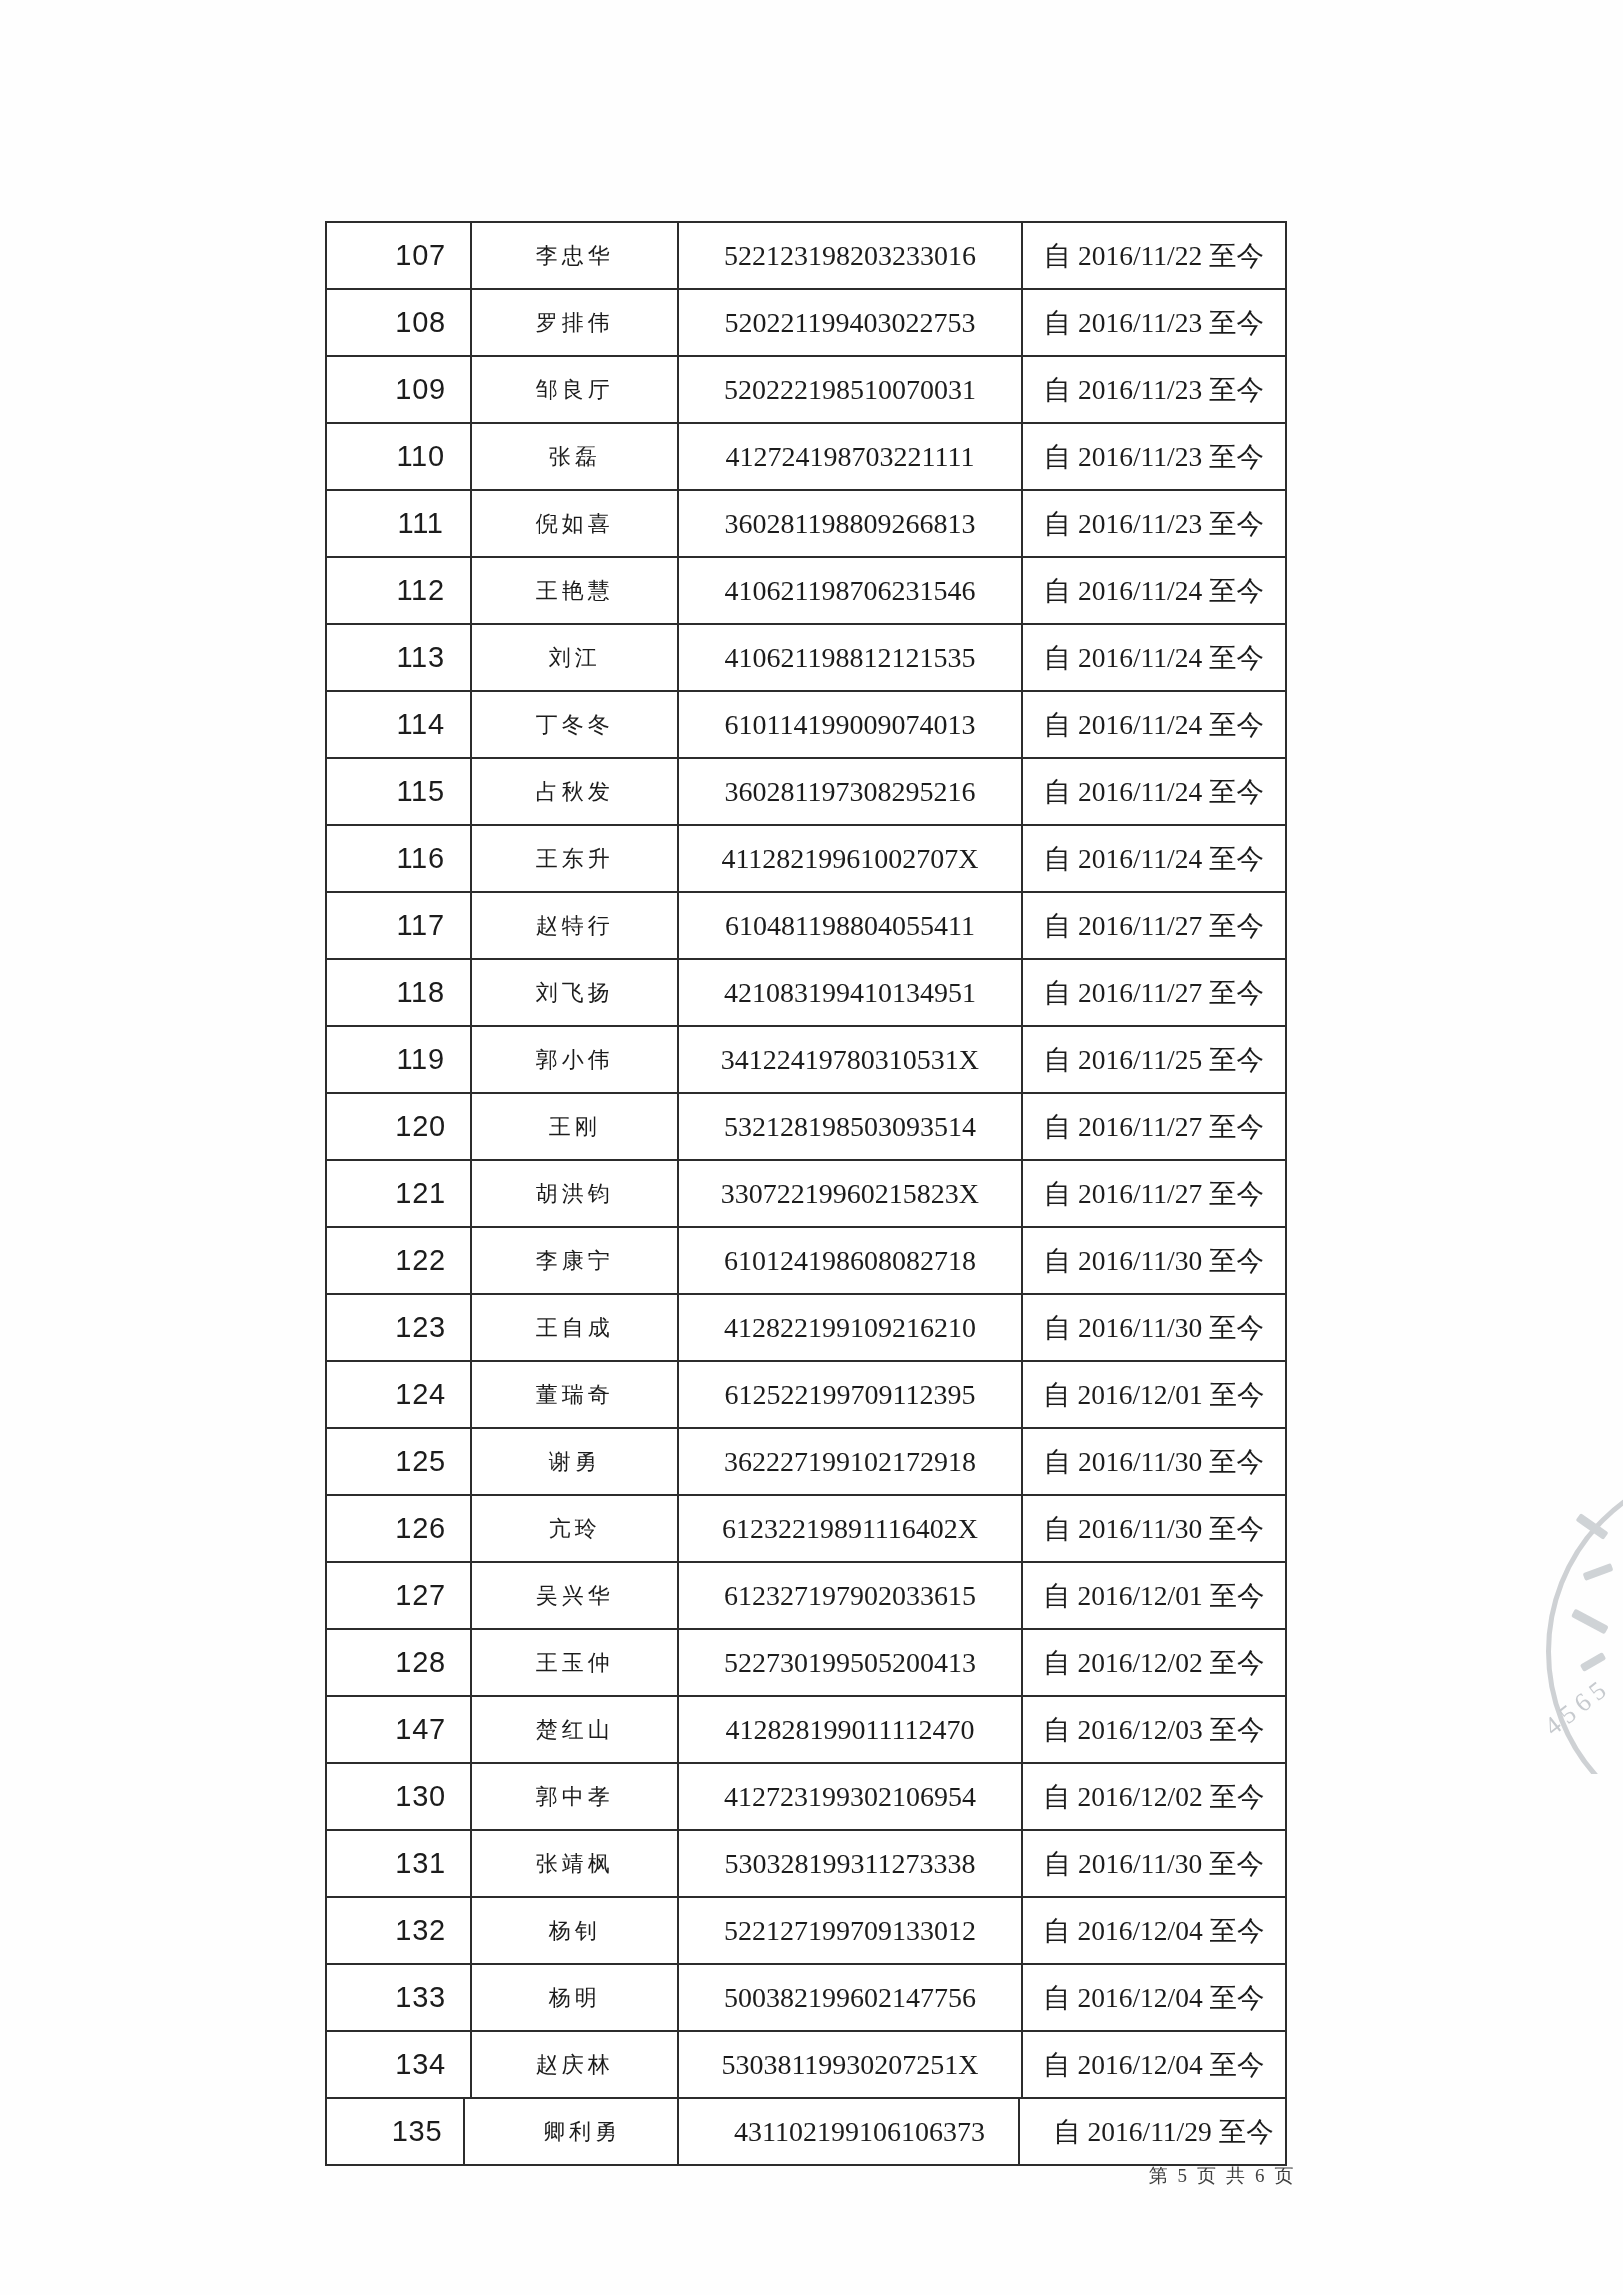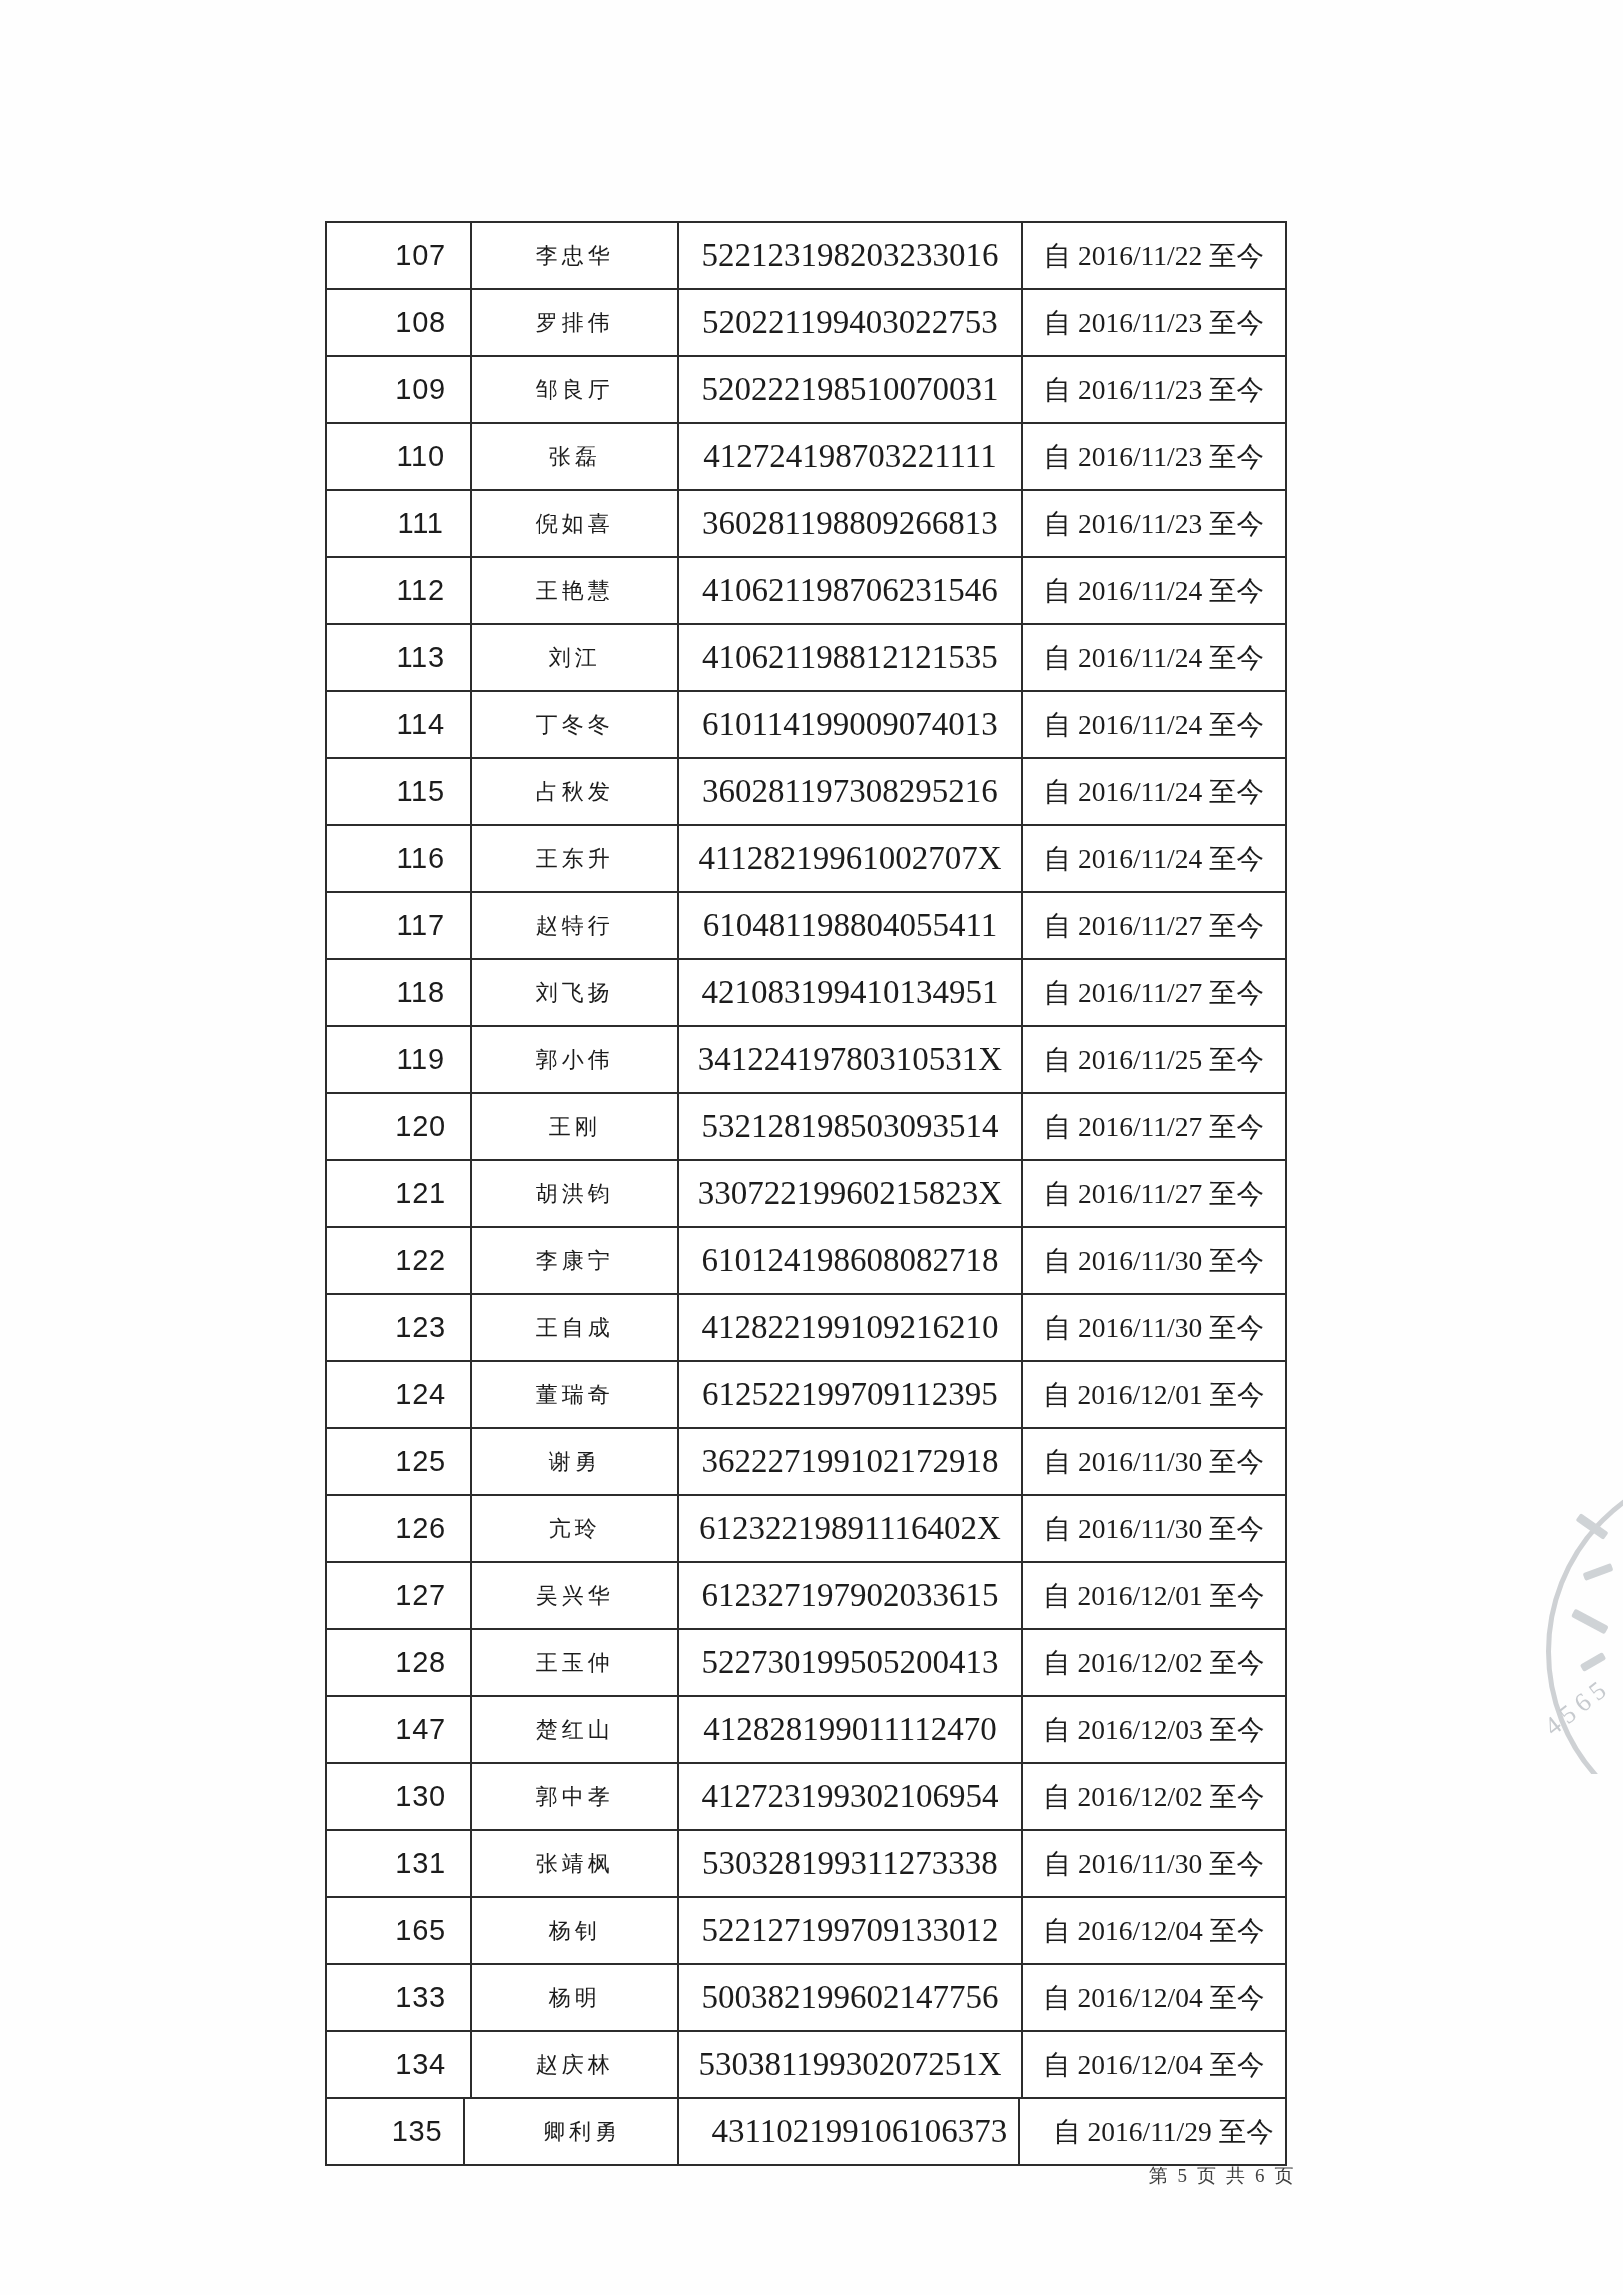--- a/index.html
+++ b/index.html
@@ -44,21 +44,21 @@
     font-size: 29px;
     letter-spacing: 0.7px;
   }
   .c-name {
     width: 217px;
     font-size: 22px;
     letter-spacing: 3.9px;
   }
   .c-id {
     width: 360px;
-    font-size: 33px;
+    font-size: 28px;
   }
   .c-period {
     width: 275px;
     font-size: 27.5px;
     border-right: none;
   }
 
   
   .footer {
     position: absolute;
@@ -280,21 +280,21 @@
     </div>
 
     <div class="row">
       <div class="cell c-no">131</div>
       <div class="cell c-name">张靖枫</div>
       <div class="cell c-id">530328199311273338</div>
       <div class="cell c-period">自 2016/11/30 至今</div>
     </div>
 
     <div class="row">
-      <div class="cell c-no">165</div>
+      <div class="cell c-no">132</div>
       <div class="cell c-name">杨钊</div>
       <div class="cell c-id">522127199709133012</div>
       <div class="cell c-period">自 2016/12/04 至今</div>
     </div>
 
     <div class="row">
       <div class="cell c-no">133</div>
       <div class="cell c-name">杨明</div>
       <div class="cell c-id">500382199602147756</div>
       <div class="cell c-period">自 2016/12/04 至今</div>

